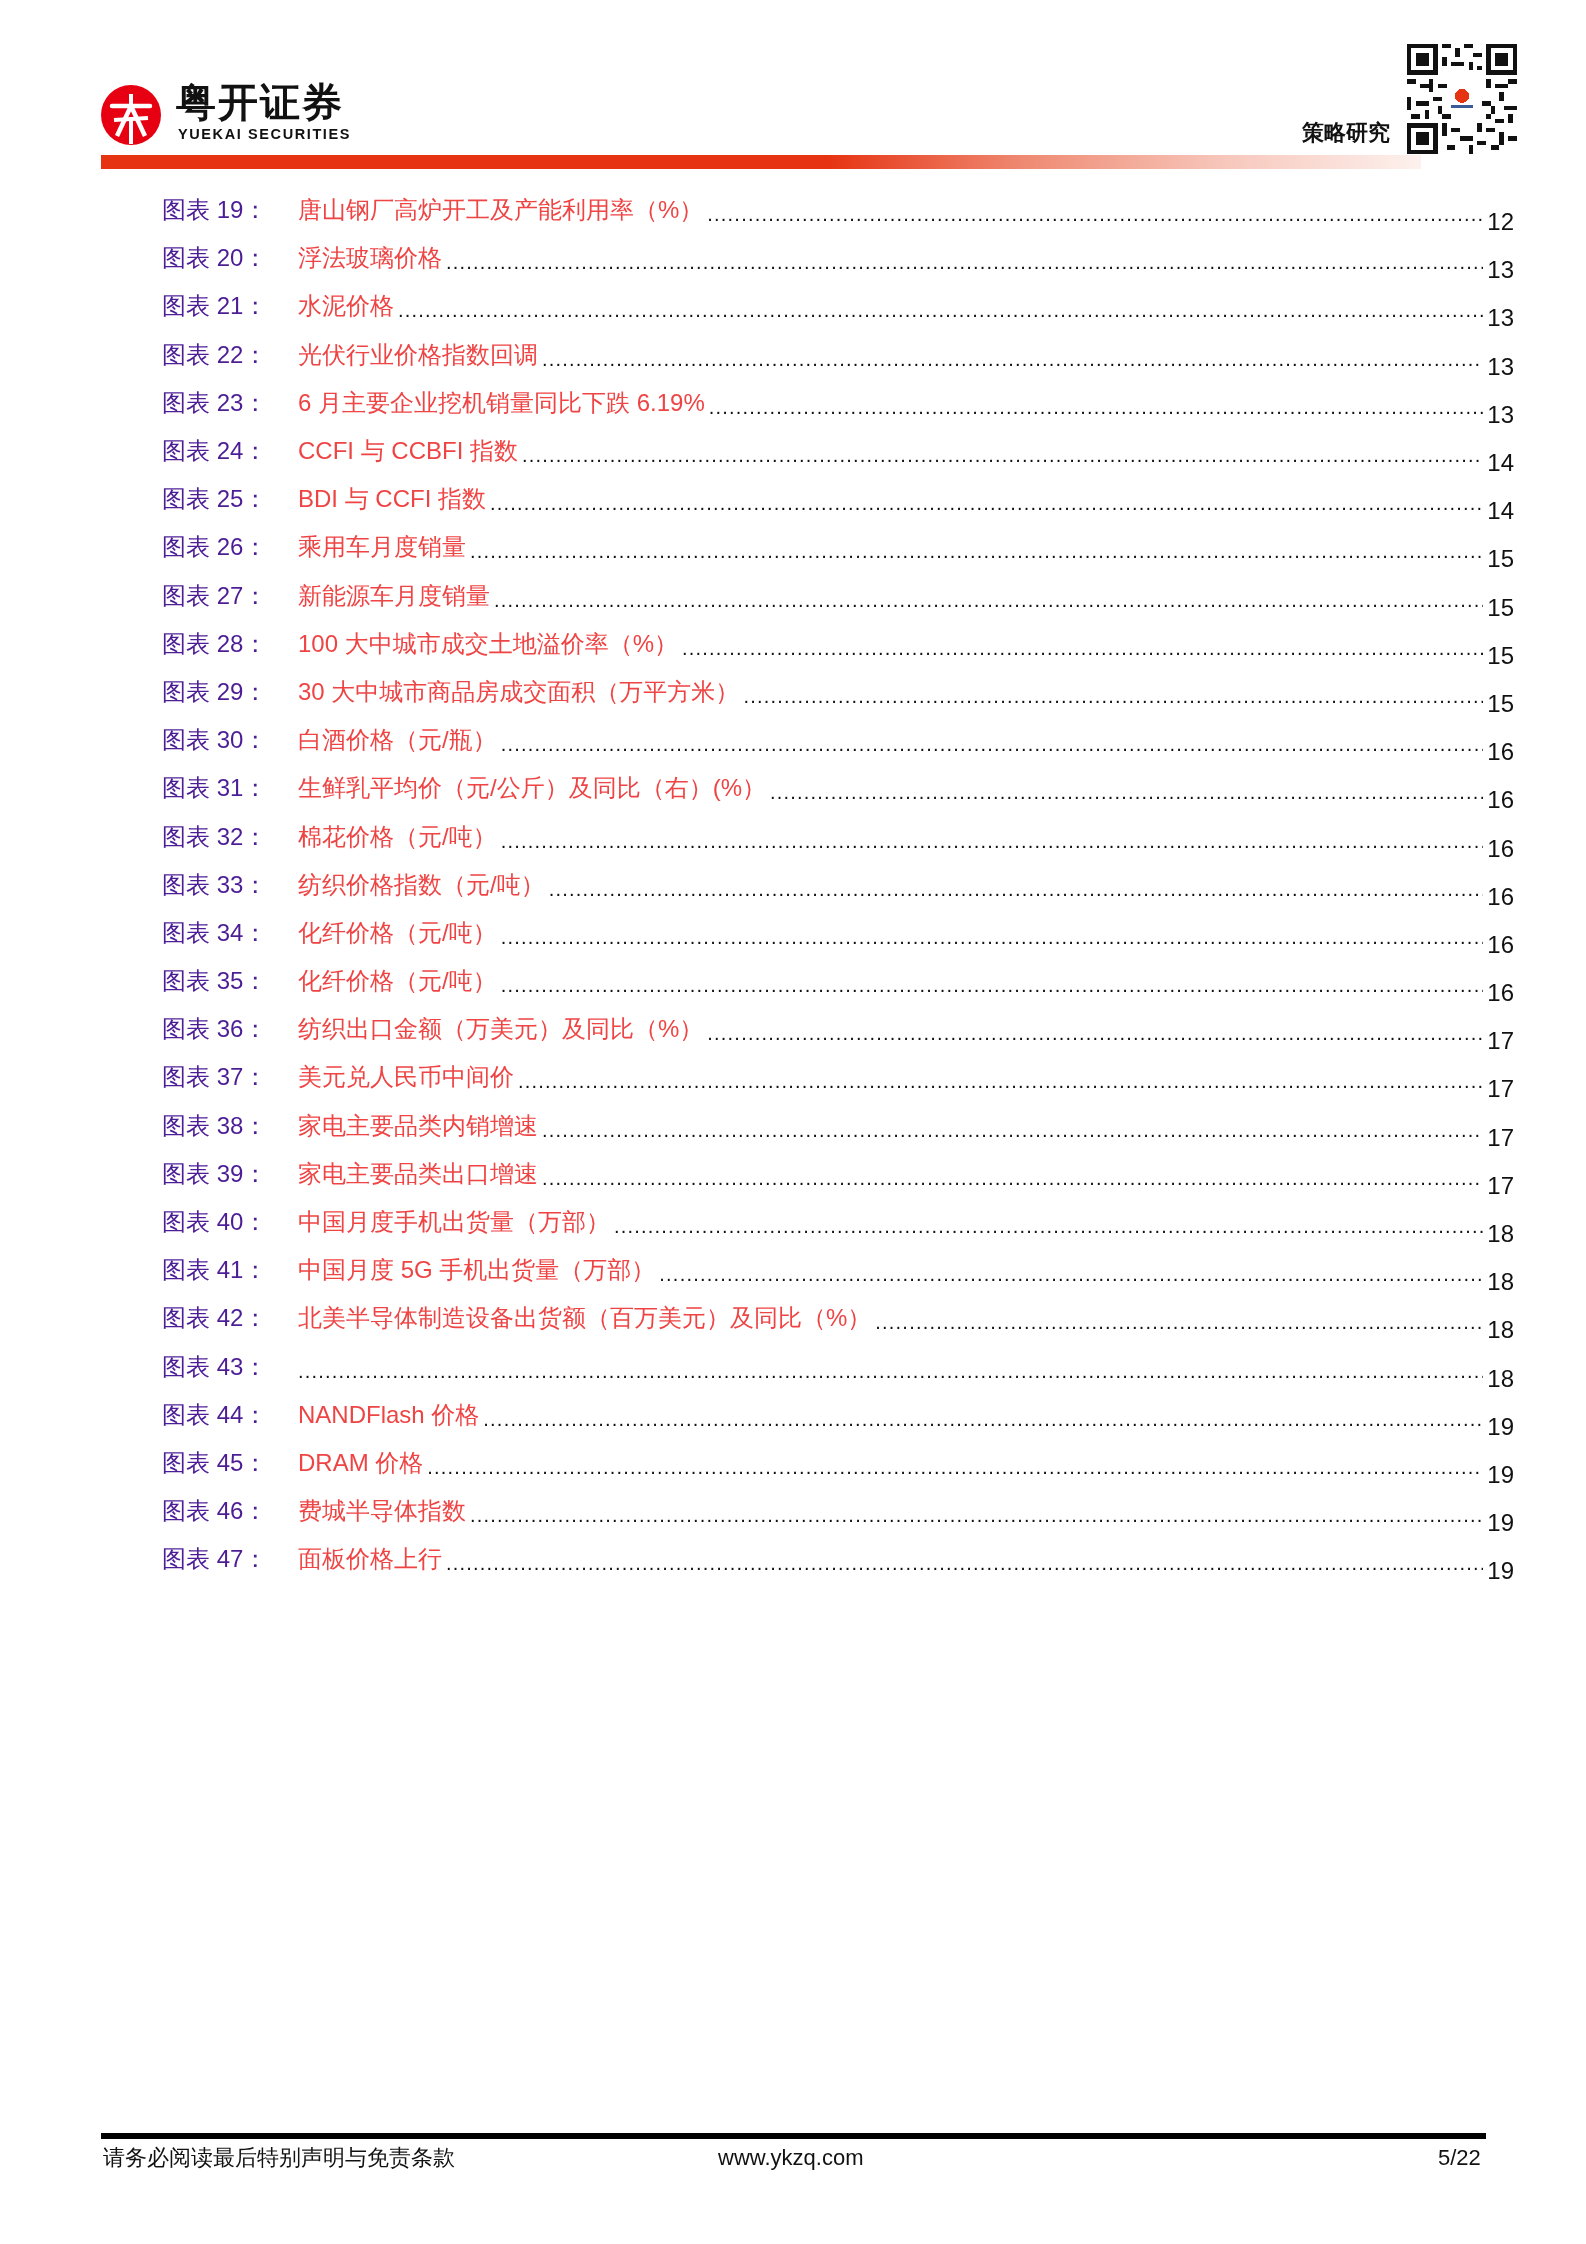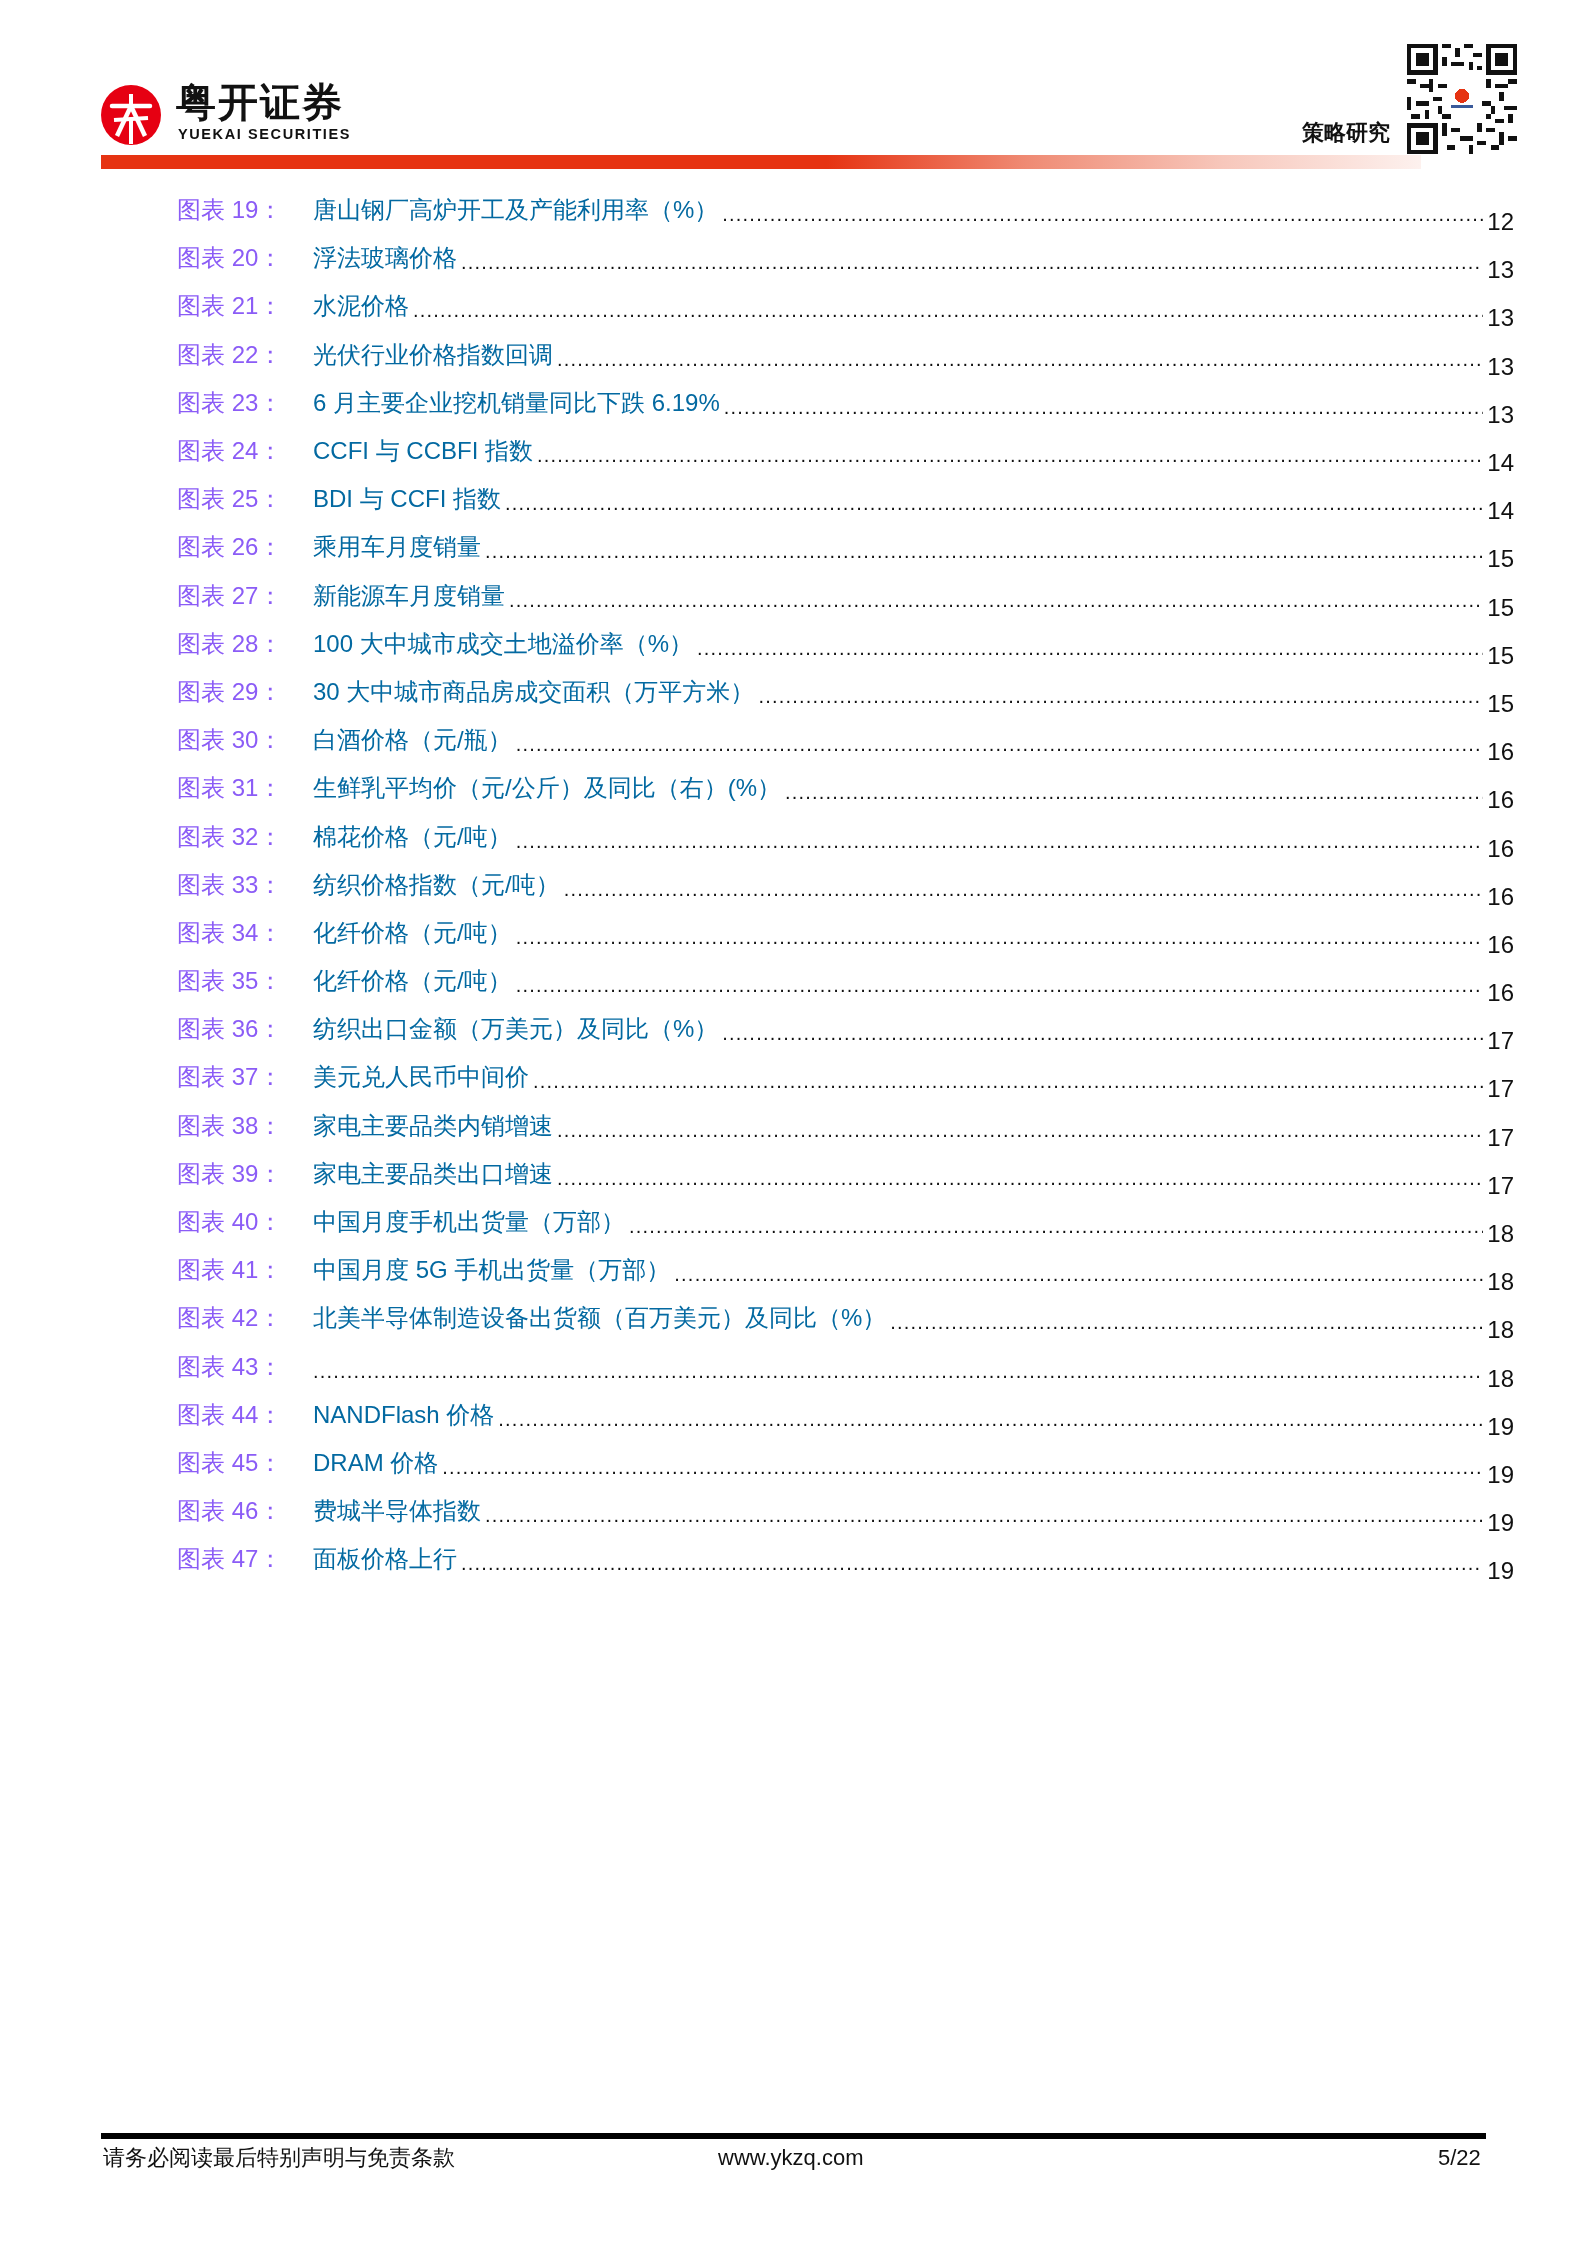--- a/index.html
+++ b/index.html
@@ -17,22 +17,22 @@
     .header-bar { position: absolute; left: 101px; top: 155px; width: 1320px; height: 14px;
                   background: linear-gradient(to right, #e63312 0%, #e63312 55%, #ef8a73 70%, #f7c7bb 85%, #fdf1ee 100%); }
     .section-label { position: absolute; left: 1302px; top: 120px; font-size: 22px; font-weight: bold;
                      color: #111; line-height: 26px; font-family: "DejaVu Sans", sans-serif; }
     .qr { position: absolute; left: 1407px; top: 44px; width: 110px; height: 110px; background: #fff; }
 
     
     .toc { position: absolute; left: 162px; top: 186px; width: 1352px; }
     .toc-row { position: relative; height: 48.2px; display: flex; align-items: center;
                font-size: 24px; line-height: 30px; white-space: nowrap; }
-    .toc-num { flex: 0 0 auto; width: 136px; color: #8b5cf6; margin-left: 15px; }
-    .toc-title { flex: 0 0 auto; color: #0369a1; padding-right: 4px; }
+    .toc-num { flex: 0 0 auto; width: 136px; color: #4c1d95; }
+    .toc-title { flex: 0 0 auto; color: #ef4444; padding-right: 4px; }
     .toc-dots { flex: 1 1 auto; overflow: hidden; color: #111; font-size: 20px; letter-spacing: 1.2px;
                 align-self: center; margin-top: 8px; }
     .toc-dots::before { content: "........................................................................................................................................................................................................................................................................................................................................................................................."; }
     .toc-page { flex: 0 0 auto; color: #111; padding-left: 4px; margin-top: 24px; }
 
     
     .footer-bar { position: absolute; left: 101px; top: 2133px; width: 1385px; height: 6px; background: #000; }
     .footer-left { position: absolute; left: 103px; top: 2144px; font-size: 22px; color: #111;
                    font-family: "DejaVu Serif", "Liberation Serif", serif; line-height: 28px; text-align: right; }
     .footer-center { position: absolute; left: 718px; top: 2144px; font-size: 22px; color: #111; line-height: 28px; }

